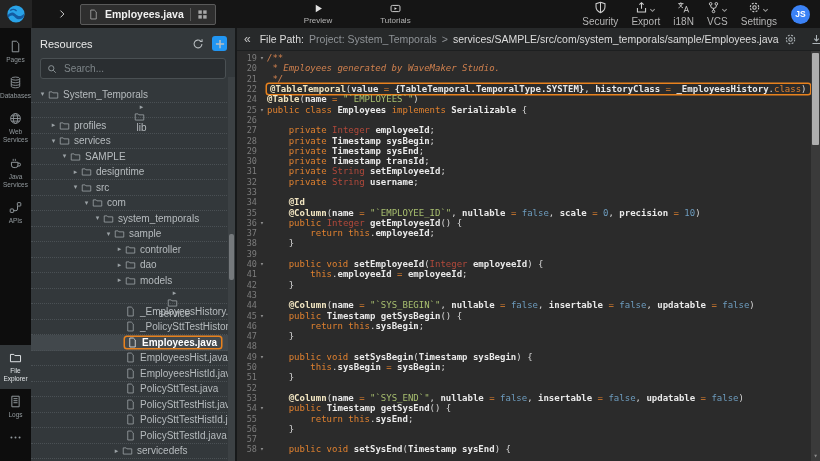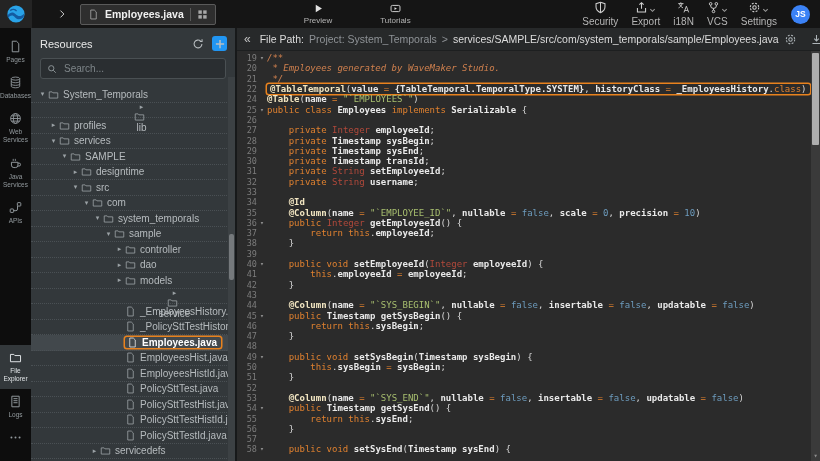--- a/index.html
+++ b/index.html
@@ -525,21 +525,21 @@
           </div>
           <div class="tree-row" data-name="tree-item-policystttestid-java" style="padding-left: 83px;">
             <span class="tr-arrow" data-name="tree-arrow-spacer"></span>
             <span class="ic" data-name="file-icon">
               <svg viewBox="0 0 16 16" fill="none" stroke="currentColor" stroke-width="1.2">
                 <path d="M4 1.5h5.2L12 4.3V14.5H4z"></path>
               </svg>
             </span>
             <span class="tr-label" data-name="tree-item-label">PolicySttTestId.java</span>
           </div>
-          <div class="tree-row" data-name="tree-item-servicedefs" style="padding-left: 58px;">
+          <div class="tree-row" data-name="tree-item-servicedefs" style="padding-left: 80px;">
             <span class="tr-arrow" data-name="expand-arrow-icon">▸</span>
             <span class="ic" data-name="folder-icon">
               <svg viewBox="0 0 16 16" fill="none" stroke="currentColor" stroke-width="1.2">
                 <path d="M1.8 13.2V4.2h4.2l1.2 1.4h7v7.6z"></path>
               </svg>
             </span>
             <span class="tr-label" data-name="tree-item-label">servicedefs</span>
           </div>
           <div class="tree-row" data-name="tree-item-sample-procedures-mappings-json" style="padding-left: 50px;">
             <span class="tr-arrow" data-name="tree-arrow-spacer"></span>

